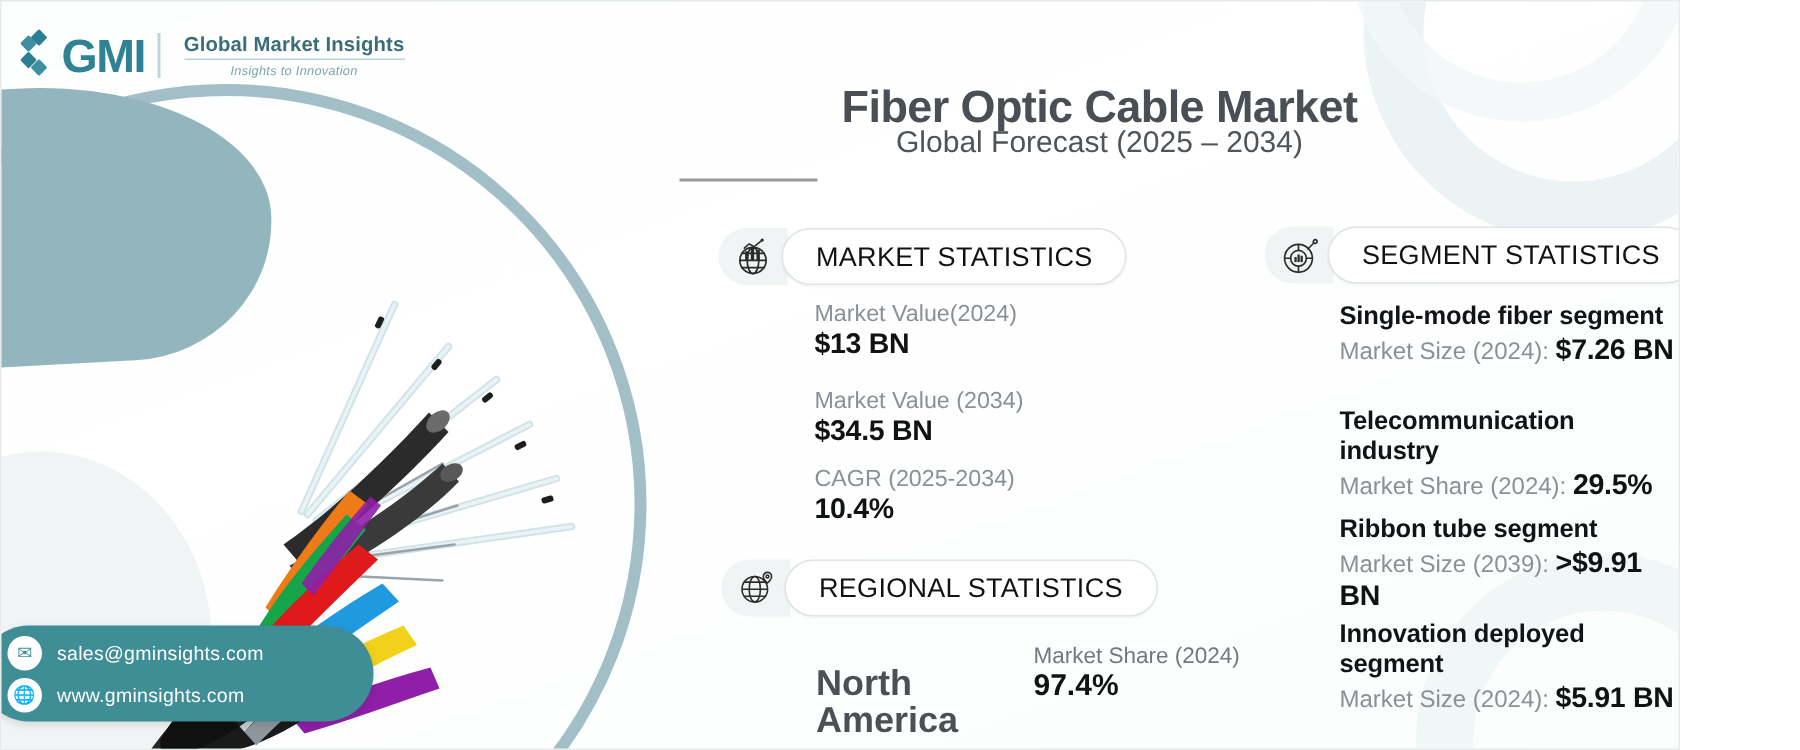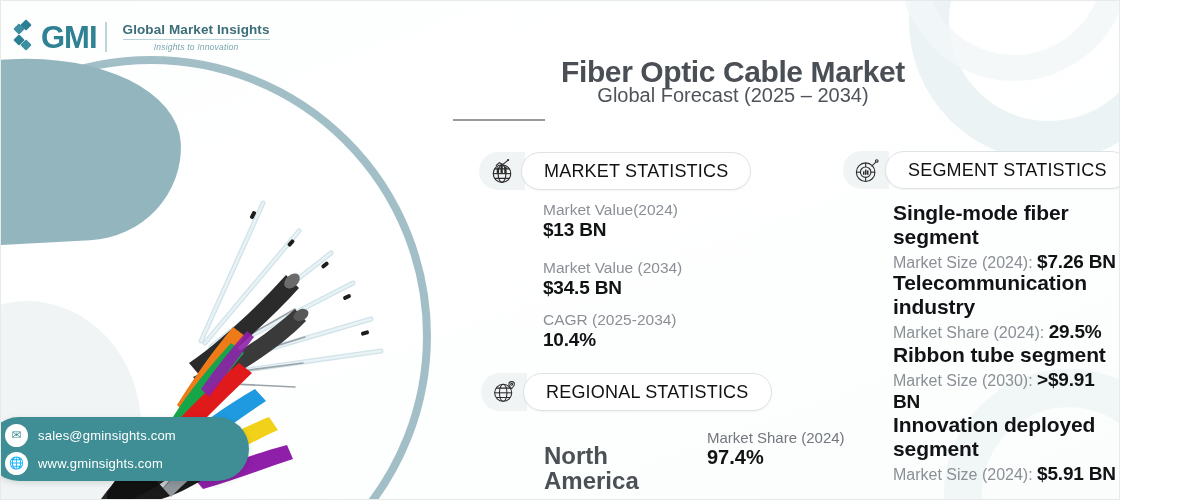--- a/index.html
+++ b/index.html
@@ -122,21 +122,21 @@
   
   .stat-label { font-size: 15.5px; color: #8b9096; font-weight: 400; }
   .stat-value { font-size: 19px; color: #111214; font-weight: 700; letter-spacing: -.2px; }
 
   
   .region-name { font-size: 24px; font-weight: 700; color: #4b5055; line-height: 1.06; }
   .region-sharelabel { font-size: 15px; color: #73787e; }
   .region-sharevalue { font-size: 20px; font-weight: 700; color: #111214; }
 
   
-  .seg-title { font-size: 21px; font-weight: 700; color: #121316; letter-spacing: -.1px; }
+  .seg-title { font-size: 17px; font-weight: 700; color: #121316; letter-spacing: -.1px; }
   .seg-line { font-size: 16px; color: #8b9096; font-weight: 400; margin-top: 2px; }
   .seg-line b { font-size: 19px; color: #111214; font-weight: 700; letter-spacing: -.2px; }
 
   
   .contact {
     position: absolute; left: -14px; bottom: 18px;
     width: 262px; height: 64px;
     background: #3f8e95;
     border-radius: 32px;
     display: flex; flex-direction: column; justify-content: center;
@@ -233,21 +233,21 @@
     </div>
     <div class="badge-pill">
       <span class="badge-label">REGIONAL STATISTICS</span>
     </div>
   </div>
 
   <div style="position:absolute; left:543px; top:442px;">
     <div class="region-name">North</div>
     <div class="region-name">America</div>
   </div>
-  <div style="position:absolute; left:706px; top:428px;">
+  <div style="position:absolute; left:688px; top:428px;">
     <div class="region-sharelabel">Market Share (2024)</div>
     <div class="region-sharevalue">97.4%</div>
   </div>
 
   <div class="badge" style="left:842px; top:150px;">
     <div class="badge-icon-wrap">
       <svg width="27" height="27" viewBox="0 0 32 32" fill="none" stroke="#2b2b2b" stroke-width="1.3">
         <circle cx="15" cy="18" r="11"></circle>
         <circle cx="15" cy="18" r="6.2"></circle>
         <line x1="15" y1="7" x2="15" y2="11.8"></line>
@@ -269,21 +269,21 @@
   <div style="position:absolute; left:892px; top:200px;">
     <div class="seg-title">Single-mode fiber segment</div>
     <div class="seg-line"><span>Market Size (2024): </span><b>$7.26 BN</b></div>
   </div>
   <div style="position:absolute; left:892px; top:270px;">
     <div class="seg-title">Telecommunication industry</div>
     <div class="seg-line"><span>Market Share (2024): </span><b>29.5%</b></div>
   </div>
   <div style="position:absolute; left:892px; top:342px;">
     <div class="seg-title">Ribbon tube segment</div>
-    <div class="seg-line"><span>Market Size (2030): </span><b>&gt;$9.91 BN</b></div>
+    <div class="seg-line"><span>Market Size (2039): </span><b>&gt;$9.91 BN</b></div>
   </div>
   <div style="position:absolute; left:892px; top:412px;">
     <div class="seg-title">Innovation deployed segment</div>
     <div class="seg-line"><span>Market Size (2024): </span><b>$5.91 BN</b></div>
   </div>
 
   <div class="cable">
     <svg width="330" height="310" viewBox="0 0 330 310">
       <g stroke-linecap="round">
 

